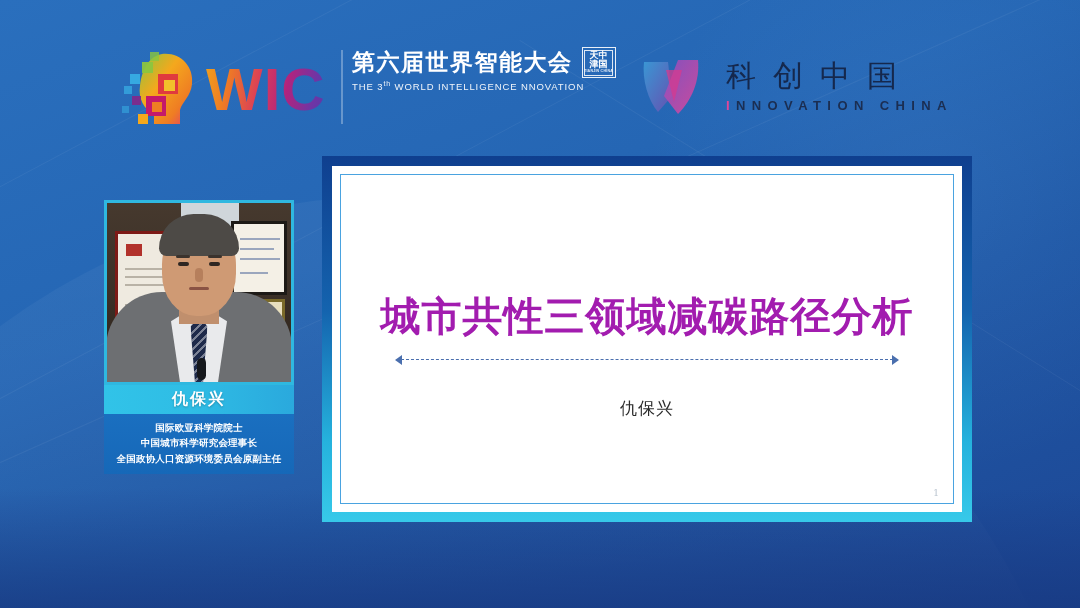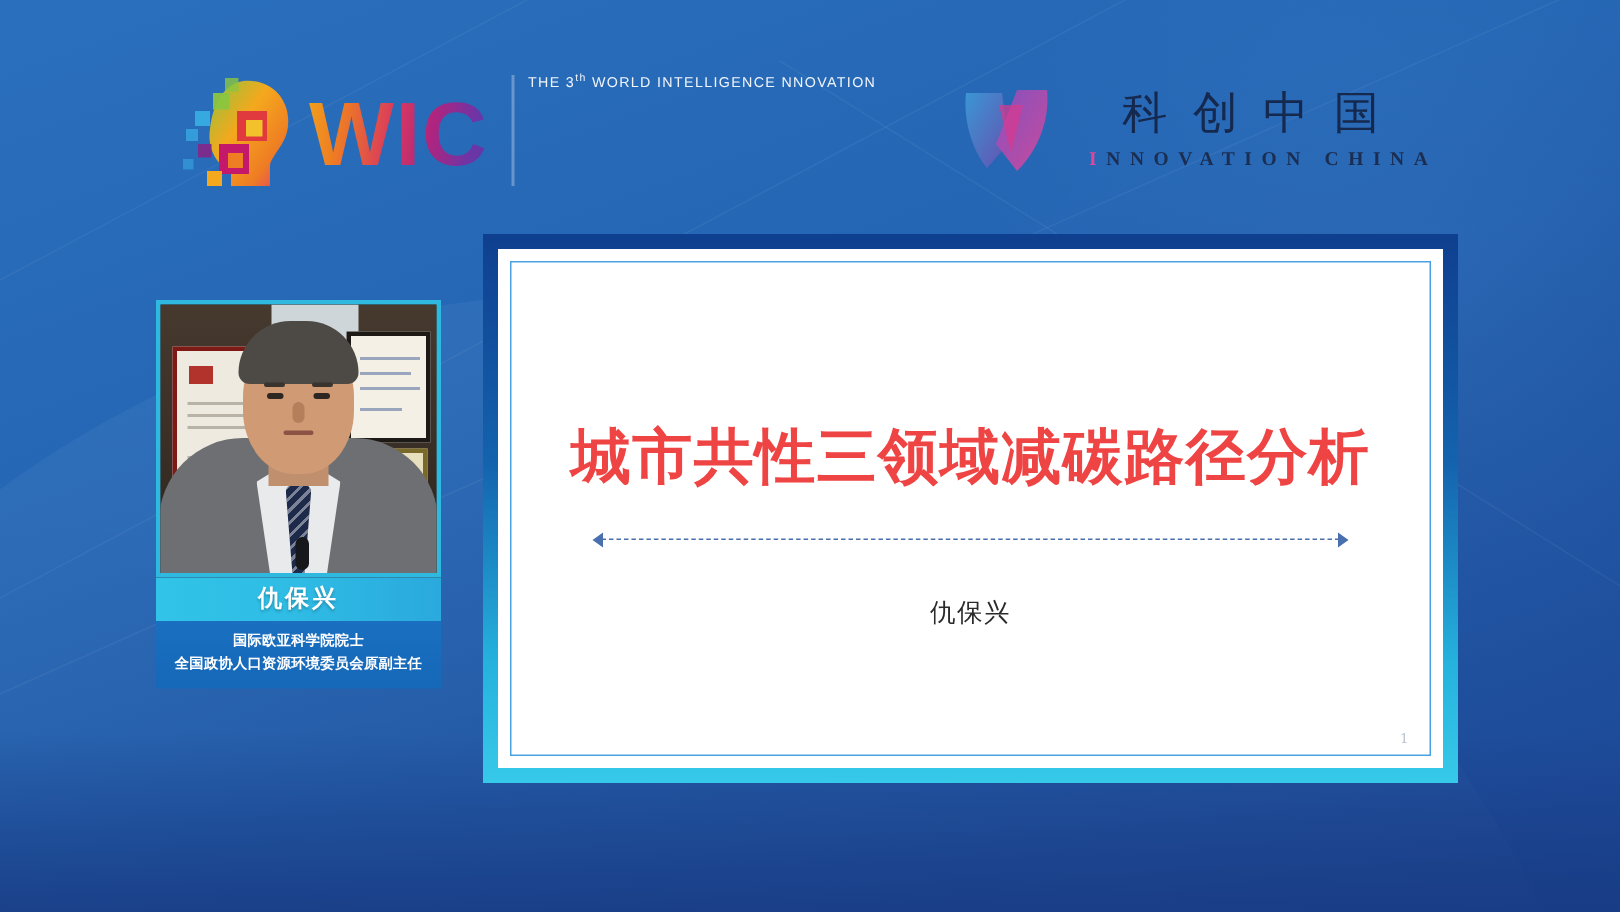--- a/index.html
+++ b/index.html
@@ -34,21 +34,21 @@
     position:absolute; left:0; right:0; bottom:0; height:120px;
     background:linear-gradient(180deg, rgba(20,52,122,0.0), rgba(23,56,128,0.75));
   }
   .bg-glow {
     position:absolute; right:-160px; top:-120px;
     width:620px; height:620px; border-radius:50%;
     background:radial-gradient(circle, rgba(120,190,255,0.10), rgba(120,190,255,0) 65%);
   }
 
   
-  .header { position:absolute; left:0; top:0; width:1080px; height:150px;text-align:center; }
+  .header { position:absolute; left:0; top:0; width:1080px; height:150px; }
 
   .wic-block { position:absolute; left:118px; top:44px; display:flex; align-items:center; }
 
   .wic-mark { position:relative; width:92px; height:88px; }
   .wic-mark svg { display:block; }
 
   .wic-letters {
     font-size:60px; font-weight:bold; letter-spacing:1px;
     line-height:1; margin-left:-4px; margin-top:4px;
     background:linear-gradient(100deg,#f0a01e 0%,#ef7d23 18%,#d93a5c 46%,#b0247e 66%,#6d35a6 88%,#5c39a8 100%);
@@ -89,21 +89,21 @@
     width:100%; height:100%;
     border:1px solid rgba(255,255,255,0.85);
     display:flex; flex-direction:column;
     align-items:center; justify-content:center;
     line-height:1;
   }
   .tj-row { font-size:9px; font-weight:bold; letter-spacing:0; }
   .tj-row2 { font-size:3.6px; letter-spacing:0.2px; margin-top:1.5px; opacity:.85; }
 
   
-  .ic-block { position:absolute; left:638px; top:56px; display:flex; align-items:center;font-family:Liberation Serif, serif; }
+  .ic-block { position:absolute; left:638px; top:56px; display:flex; align-items:center; }
   .ic-mark { width:66px; height:62px; }
   .ic-text { margin-left:22px; }
   .ic-cn {
     font-size:30px; font-weight:300; letter-spacing:17px;
     color:#15284d; line-height:1; white-space:nowrap;
   }
   .ic-en {
     font-size:13px; letter-spacing:6.4px; font-weight:bold;
     color:#1b2e52; margin-top:7px; white-space:nowrap;
   }
@@ -204,24 +204,24 @@
     padding:8px;
   }
   .slide-inner {
     width:100%; height:100%;
     border:1.5px solid #4aa3e0;
     background:#ffffff;
     position:relative;
   }
 
   .slide-title {
-    position:absolute; left:0; right:0; top:102px;
+    position:absolute; left:0; right:0; top:114px;
     text-align:center;
     font-size:40px; font-weight:bold; letter-spacing:1px;
-    color:#ef4444;
+    color:#a21caf;
     font-family:"DejaVu Sans", sans-serif;
   }
   .slide-rule {
     position:absolute; left:54px; right:54px; top:180px; height:10px;
   }
   .slide-rule .line {
     position:absolute; left:6px; right:6px; top:4px; height:0;
     border-top:1.6px dashed #4a6fae;
   }
   .slide-rule .cap {
@@ -284,20 +284,30 @@
           <rect x="32" y="8" width="9" height="9" fill="#8bc53f" opacity=".8"></rect>
           <rect x="4" y="62" width="7" height="7" fill="#36a9e1" opacity=".6"></rect>
         </svg>
       </div>
       <div class="wic-letters">WIC</div>
     </div>
 
     <div class="wic-divider"></div>
 
     <div class="wic-text">
+      <div class="wic-cn1">
+        <span>第六届世界智能大会</span>
+        <span class="tj-seal">
+          <span class="tj-seal-inner">
+            <span class="tj-row">天中</span>
+            <span class="tj-row">津国</span>
+            <span class="tj-row2">TIANJIN CHINA</span>
+          </span>
+        </span>
+      </div>
       <div class="wic-en"><span>THE 3</span><sup>th</sup><span> WORLD INTELLIGENCE NNOVATION</span></div>
     </div>
 
     <div class="ic-block">
       <div class="ic-mark">
         <svg width="66" height="62" viewBox="0 0 66 62">
           <defs>
             <linearGradient id="gIcA" x1="0" y1="0" x2="1" y2="1">
               <stop offset="0%" stop-color="#3c9ad6"></stop>
               <stop offset="100%" stop-color="#6b4fb0"></stop>
@@ -357,20 +367,21 @@
       <div class="p-mouth"></div>
       <div class="p-mic"></div>
     </div>
 
     <div class="name-bar">
       <span>仇保兴</span>
     </div>
 
     <div class="titles">
       <div>国际欧亚科学院院士</div>
+      <div>中国城市科学研究会理事长</div>
       <div>全国政协人口资源环境委员会原副主任</div>
     </div>
 
   </div>
 
   <div class="slide-outer">
     <div class="slide-mid">
       <div class="slide-inner">
 
         <div class="slide-title">城市共性三领域减碳路径分析</div>

